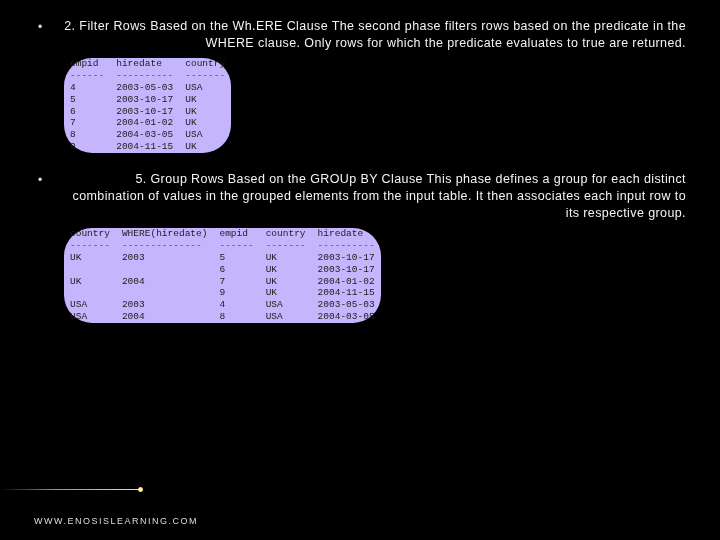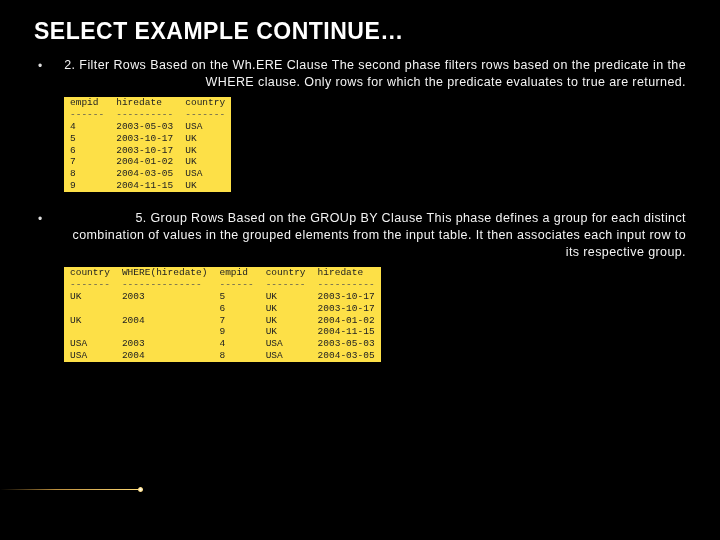--- a/index.html
+++ b/index.html
@@ -60,26 +60,27 @@
     font-size: 12.5px;
     line-height: 17px;
     letter-spacing: 0.4px;
     color: #f4f4f4;
     text-align: right;
   }
   .tbl-wrap {
     margin: 6px 0 18px 30px;
   }
   table.data {
-    background: #fde047;
+    background: #c4b5fd;
     color: #222;
     font-family: "Courier New", monospace;
     font-size: 9.5px;
     border-collapse: collapse;
     line-height: 1.25;
+    border-radius: 28px;
   }
   table.data th, table.data td {
     padding: 0 6px;
     text-align: left;
     font-weight: normal;
     white-space: nowrap;
   }
   table.data thead th {
     font-weight: normal;
   }
@@ -94,21 +95,20 @@
     font-size: 9px;
     letter-spacing: 1.5px;
     color: #ddd;
   }
 </style>
 </head>
 <body>
 
 <div class="slide">
 
-  <h1>SELECT EXAMPLE CONTINUE…</h1>
 
   <div class="bullet-row">
     <div class="bullet">•</div>
     <div class="bullet-text">2. Filter Rows Based on the Wh.ERE Clause The second phase filters rows based on the predicate in the WHERE clause. Only rows for which the predicate evaluates to true are returned.</div>
   </div>
 
   <div class="tbl-wrap">
     <table class="data">
       <thead>
         <tr>
@@ -221,13 +221,14 @@
             <td>2004</td>
             <td>8</td>
             <td>USA</td>
             <td>2004-03-05</td>
           </tr>
         </tbody>
     </table>
   </div>
 
   <div class="underline"></div>
+  <div class="footer">WWW.ENOSISLEARNING.COM</div>
 </div>
 
 </body></html>

